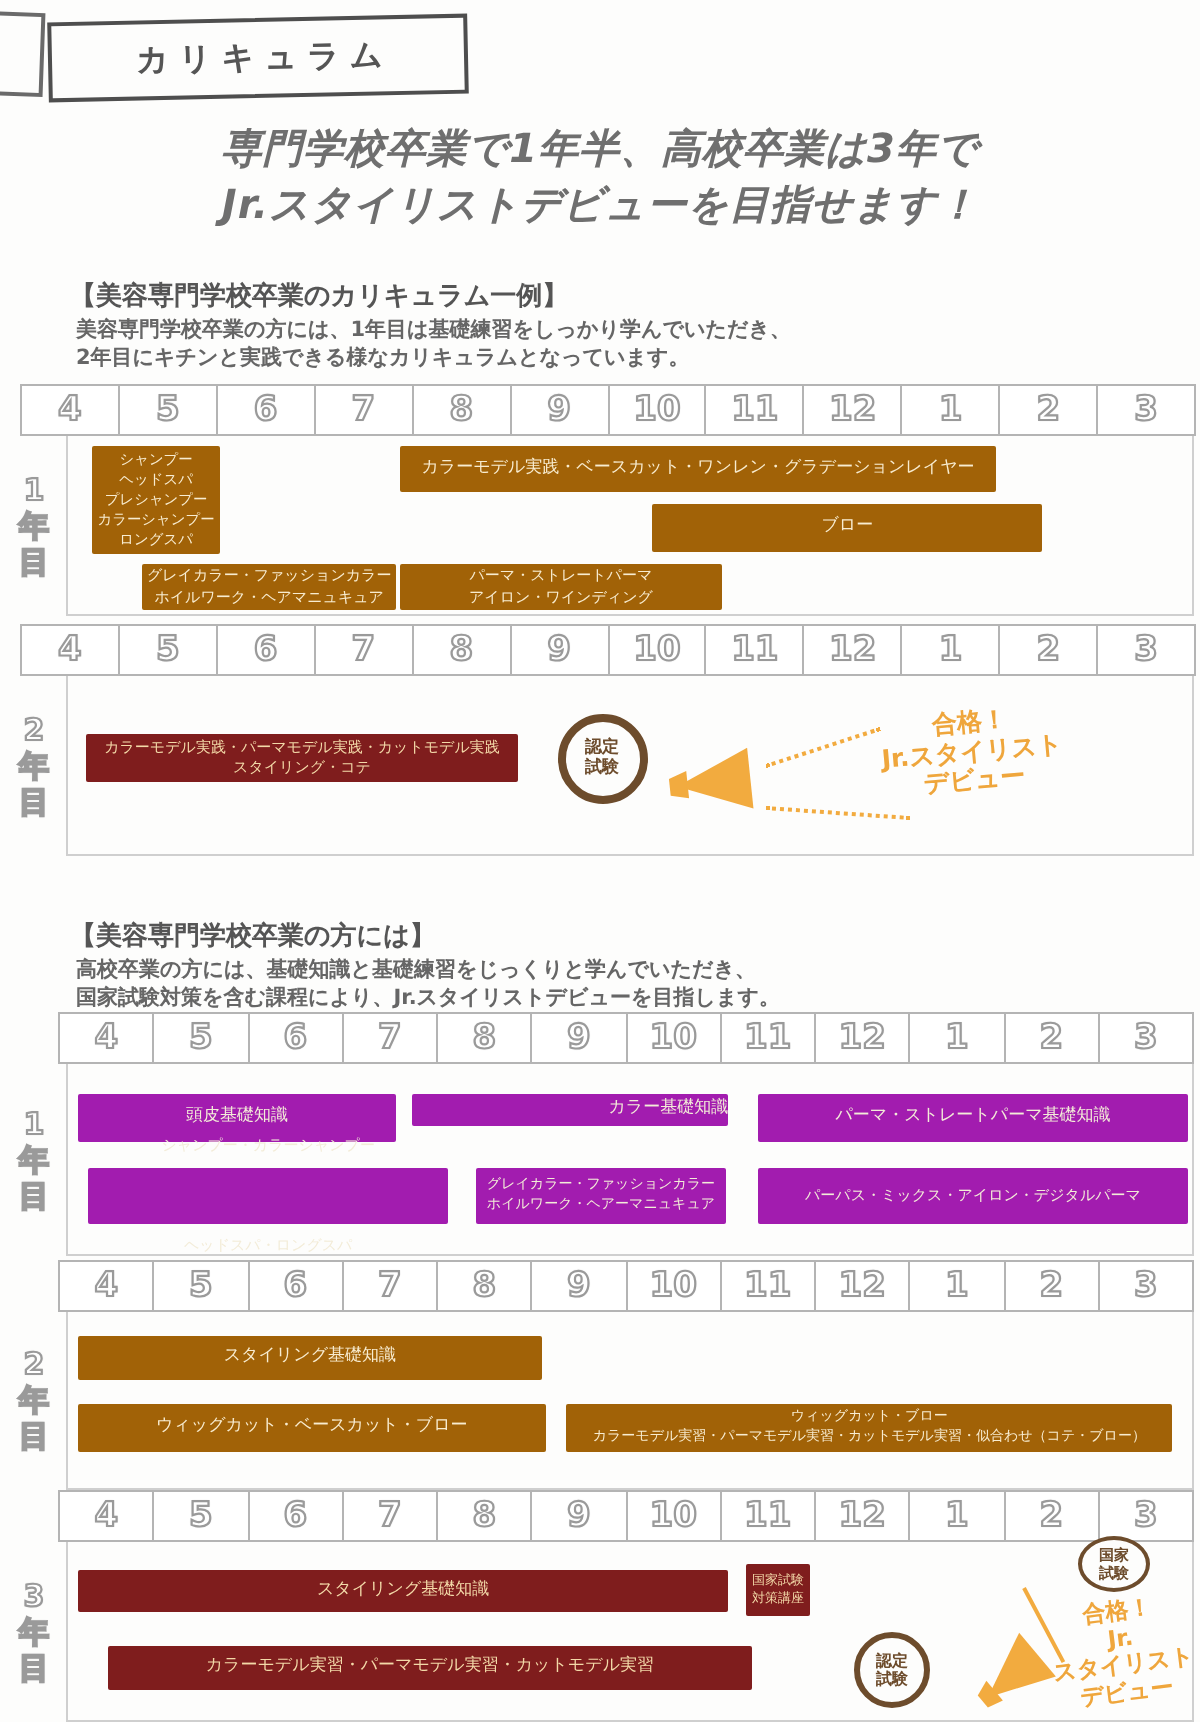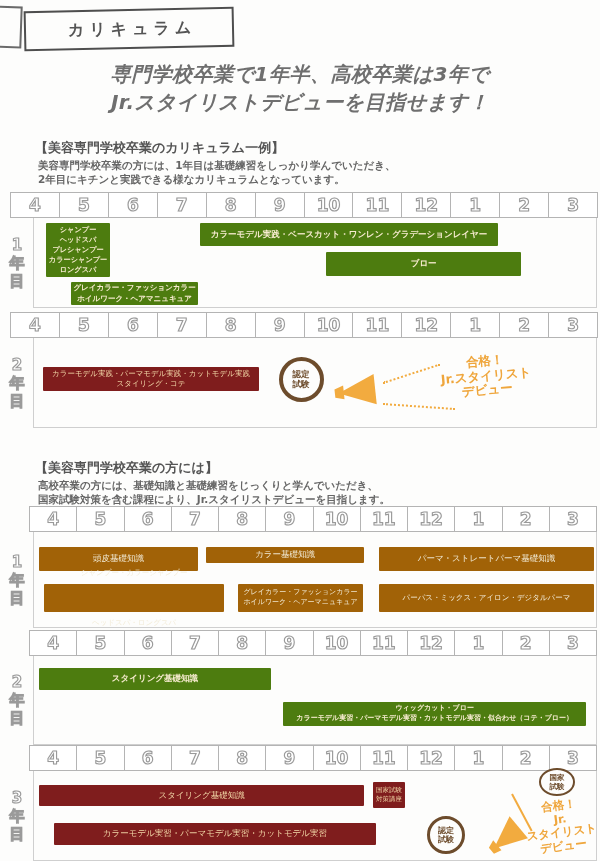--- a/index.html
+++ b/index.html
@@ -43,22 +43,22 @@
   .year-label{
     position:absolute;width:26px;display:flex;flex-direction:column;
     align-items:center;justify-content:center;gap:1px;
     font-size:15px;line-height:17px;
   }
   .gantt-bar{
     position:absolute;display:flex;flex-direction:column;justify-content:center;
     text-align:center;box-sizing:border-box;border-radius:1px;
   }
   .gantt-bar div{width:100%;}
-  .bar-tan{background:#4d7c0f;color:#f8ecd0;font-weight:bold;}
-  .bar-gray{background:#a16207;color:#f3ecd8;}
+  .bar-tan{background:#a16207;color:#f8ecd0;}
+  .bar-gray{background:#a21caf;color:#f3ecd8;}
   .bar-dark{background:#7f1d1d;color:#f3d9a8;}
   .badge-circle{
     position:absolute;border-radius:50%;background:#fdfdfc;
     display:flex;flex-direction:column;align-items:center;justify-content:center;
     font-weight:bold;color:#6d4c2c;box-sizing:border-box;
   }
   .goal-text{position:absolute;width:170px;text-align:center;font-weight:bold;color:#efa63c;}
   .dotline{position:absolute;border-top:2px dotted #f2ab3f;transform-origin:left center;}
   .solidline{position:absolute;border-top:2px solid #f2ab3f;transform-origin:left center;}
   .megaphone{position:absolute;}
@@ -113,20 +113,24 @@
       <div class="gantt-bar bar-tan" style="left: 165.947px; top: 5px; width: 298.106px; height: 23px; font-size: 8.5px; line-height: 11.9px;">
         <div>カラーモデル実践・ベースカット・ワンレン・グラデーションレイヤー</div>
       </div>
       <div class="gantt-bar bar-tan" style="left: 292.238px; top: 34px; width: 194.821px; height: 24px; font-size: 8.5px; line-height: 11.9px;">
         <div>ブロー</div>
       </div>
       <div class="gantt-bar bar-tan" style="left: 37.2085px; top: 64px; width: 126.781px; height: 23px; font-size: 7.5px; line-height: 10.5px;">
         <div>グレイカラー・ファッションカラー</div>
         <div>ホイルワーク・ヘアマニュキュア</div>
       </div>
+      <div class="gantt-bar bar-tan" style="left: 165.947px; top: 64px; width: 161.046px; height: 23px; font-size: 7.5px; line-height: 10.5px;">
+        <div>パーマ・ストレートパーマ</div>
+        <div>アイロン・ワインディング</div>
+      </div>
     </div>
     <div class="year-label outline-text" style="left: 4px; top: 218px; height: 90px;">
       <div>1</div>
       <div>年</div>
       <div>目</div>
     </div>
     <div class="months-row" style="left: 10px; top: 312px; width: 588px; height: 26px;">
       <div class="month-cell outline-text">4</div>
       <div class="month-cell outline-text">5</div>
       <div class="month-cell outline-text">6</div>
@@ -179,21 +183,21 @@
       <div class="month-cell outline-text">11</div>
       <div class="month-cell outline-text">12</div>
       <div class="month-cell outline-text">1</div>
       <div class="month-cell outline-text">2</div>
       <div class="month-cell outline-text">3</div>
     </div>
     <div class="chart-area" style="left: 33px; top: 532px; width: 564px; height: 96px;">
       <div class="gantt-bar bar-gray" style="left: 4.9927px; top: 15px; width: 159.029px; height: 24px; font-size: 8.5px; line-height: 11.9px;">
         <div>頭皮基礎知識</div>
       </div>
-      <div class="gantt-bar bar-gray" style="left: 172.068px; top: 15px; width: 158.082px; height: 16px; font-size: 8.5px; line-height: 11.9px;">
+      <div class="gantt-bar bar-gray" style="left: 172.068px; top: 15px; width: 158.082px; height: 16px; font-size: 8.5px; line-height: 11.9px; text-align: right;">
         <div>カラー基礎知識</div>
       </div>
       <div class="gantt-bar bar-gray" style="left: 344.822px; top: 15px; width: 215.351px; height: 24px; font-size: 8.5px; line-height: 11.9px;">
         <div>パーマ・ストレートパーマ基礎知識</div>
       </div>
       <div class="gantt-bar bar-gray" style="left: 10.199px; top: 52px; width: 179.854px; height: 28px; font-size: 7.5px; line-height: 10.5px; gap: 40px;">
         <div>シャンプー・カラーシャンプー</div>
         <div>ヘッドスパ・ロングスパ</div>
       </div>
       <div class="gantt-bar bar-gray" style="left: 203.779px; top: 52px; width: 125.424px; height: 28px; font-size: 7px; line-height: 9.8px;">
@@ -219,20 +223,23 @@
       <div class="month-cell outline-text">10</div>
       <div class="month-cell outline-text">11</div>
       <div class="month-cell outline-text">12</div>
       <div class="month-cell outline-text">1</div>
       <div class="month-cell outline-text">2</div>
       <div class="month-cell outline-text">3</div>
     </div>
     <div class="chart-area" style="left: 33px; top: 656px; width: 564px; height: 89px;">
       <div class="gantt-bar bar-tan" style="left: 4.9927px; top: 12px; width: 231.917px; height: 22px; font-size: 8.5px; line-height: 11.9px;">
         <div>スタイリング基礎知識</div>
+      </div>
+      <div class="gantt-bar bar-tan" style="left: 4.9927px; top: 46px; width: 233.81px; height: 24px; font-size: 8.5px; line-height: 11.9px;">
+        <div>ウィッグカット・ベースカット・ブロー</div>
       </div>
       <div class="gantt-bar bar-tan" style="left: 249.215px; top: 46px; width: 302.912px; height: 24px; font-size: 7px; line-height: 9.8px;">
         <div>ウィッグカット・ブロー</div>
         <div>カラーモデル実習・パーマモデル実習・カットモデル実習・似合わせ（コテ・ブロー）</div>
       </div>
     </div>
     <div class="year-label outline-text" style="left: 4px; top: 656px; height: 89px;">
       <div>2</div>
       <div>年</div>
       <div>目</div>

